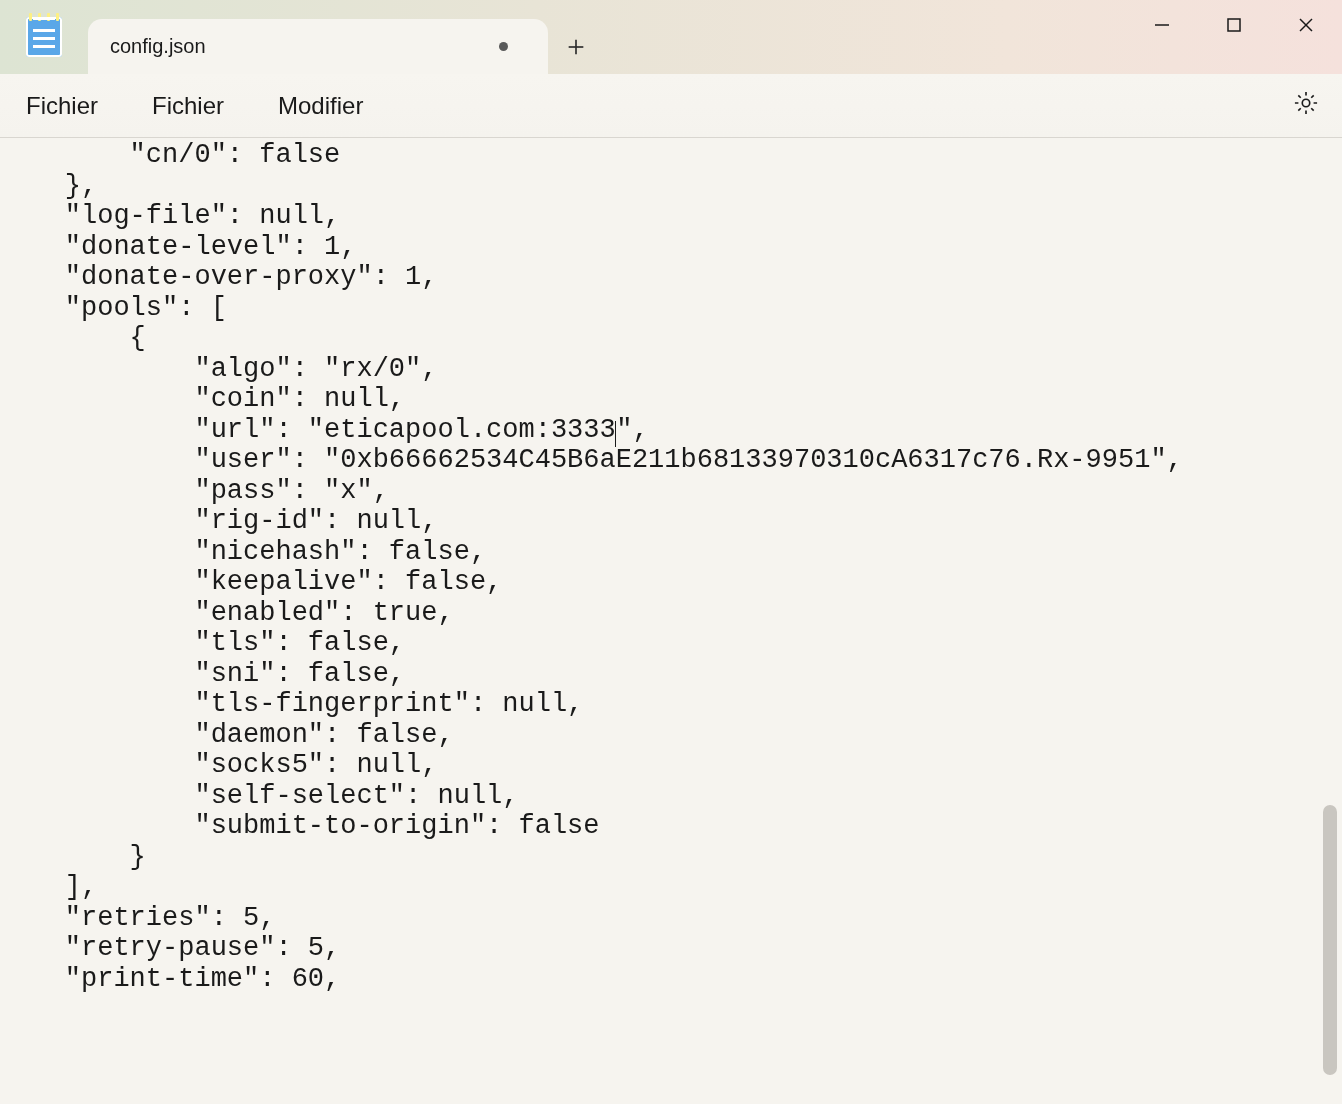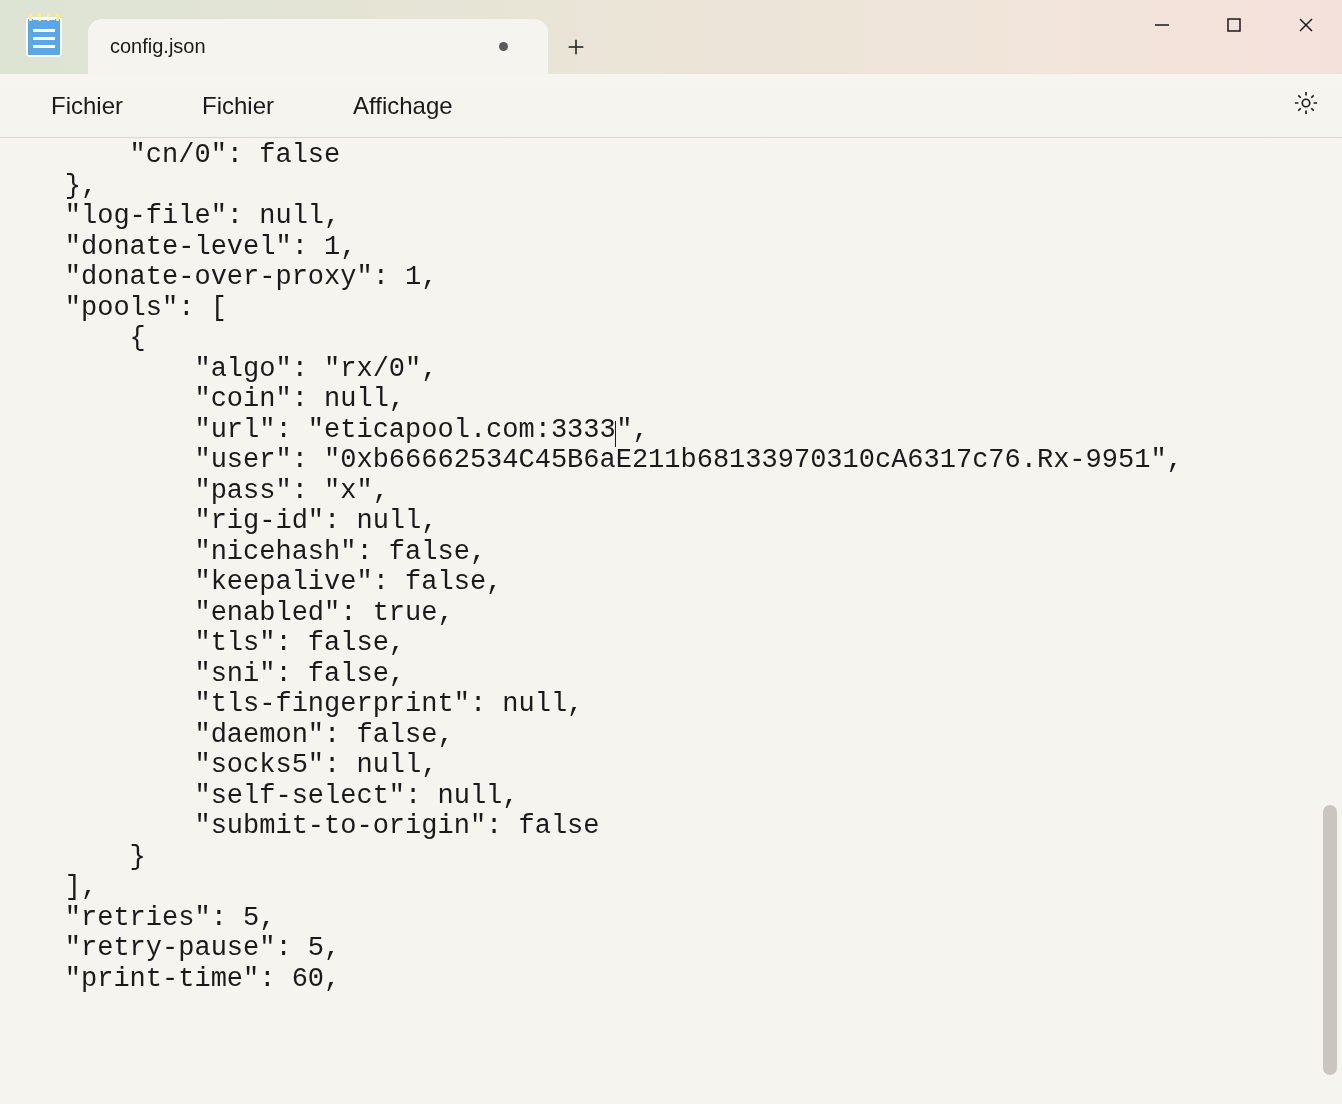--- a/index.html
+++ b/index.html
@@ -82,21 +82,21 @@
     background: linear-gradient(180deg, #f7f5f0 0%, #f5f3ee 100%);
     border-bottom: 1px solid #d9d6d0;
     display: flex;
     align-items: center;
     padding: 0 26px;
     gap: 54px;
     font-size: 24px;
     color: #1a1a1a;
     position: relative;
   }
-  .menubar .menu-item { cursor: pointer; margin-left: 25px; }
+  .menubar .menu-item { cursor: pointer; }
   .settings-btn {
     position: absolute; right: 22px; top: 50%; transform: translateY(-50%);
     cursor: pointer;
   }
   .settings-btn svg { width: 28px; height: 28px; stroke: #1a1a1a; stroke-width: 1.4; fill: none; }
 
   
   .editor-wrap {
     flex: 1;
     background: #f6f4ef;
@@ -181,21 +181,21 @@
           <line x1="3" y1="3" x2="15" y2="15"></line>
           <line x1="15" y1="3" x2="3" y2="15"></line>
         </svg>
     </div>
   </div>
 </div>
 
 <div class="menubar">
   <span class="menu-item">Fichier</span>
   <span class="menu-item">Fichier</span>
-  <span class="menu-item">Affichage</span>
+  <span class="menu-item">Modifier</span>
   <div class="settings-btn">
     <svg viewBox="0 0 24 24">
       <circle cx="12" cy="12" r="3.2"></circle>
       <path d="M12 2.5v3M12 18.5v3M21.5 12h-3M5.5 12h-3M18.6 5.4l-2.1 2.1M7.5 16.5l-2.1 2.1M18.6 18.6l-2.1-2.1M7.5 7.5 5.4 5.4"></path>
     </svg>
   </div>
 </div>
 
 <div class="editor-wrap">
   <pre class="editor" id="editor"><div>        "cn/0": false</div><div>    },</div><div>    "log-file": null,</div><div>    "donate-level": 1,</div><div>    "donate-over-proxy": 1,</div><div>    "pools": [</div><div>        {</div><div>            "algo": "rx/0",</div><div>            "coin": null,</div><div class="caret-line">            "url": "eticapool.com:3333<span class="caret"></span>",</div><div>            "user": "0xb66662534C45B6aE211b68133970310cA6317c76.Rx-9951",</div><div>            "pass": "x",</div><div>            "rig-id": null,</div><div>            "nicehash": false,</div><div>            "keepalive": false,</div><div>            "enabled": true,</div><div>            "tls": false,</div><div>            "sni": false,</div><div>            "tls-fingerprint": null,</div><div>            "daemon": false,</div><div>            "socks5": null,</div><div>            "self-select": null,</div><div>            "submit-to-origin": false</div><div>        }</div><div>    ],</div><div>    "retries": 5,</div><div>    "retry-pause": 5,</div><div>    "print-time": 60,</div></pre>

